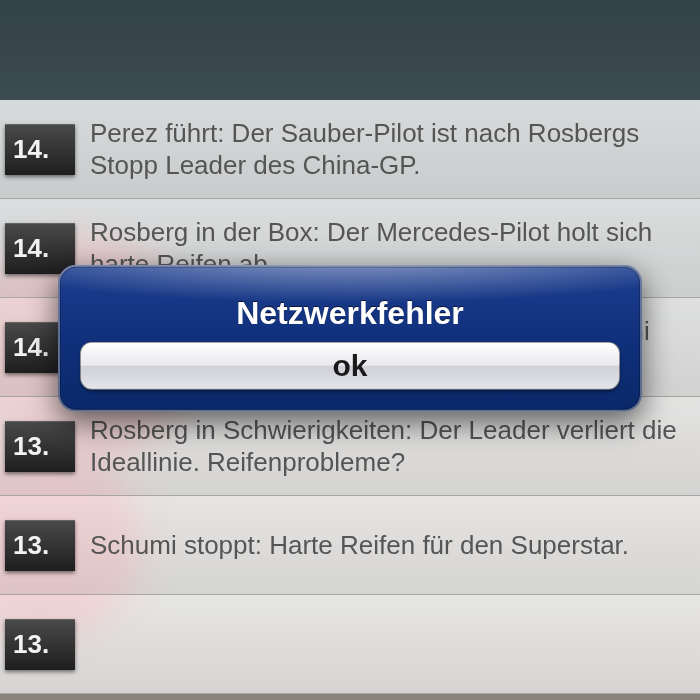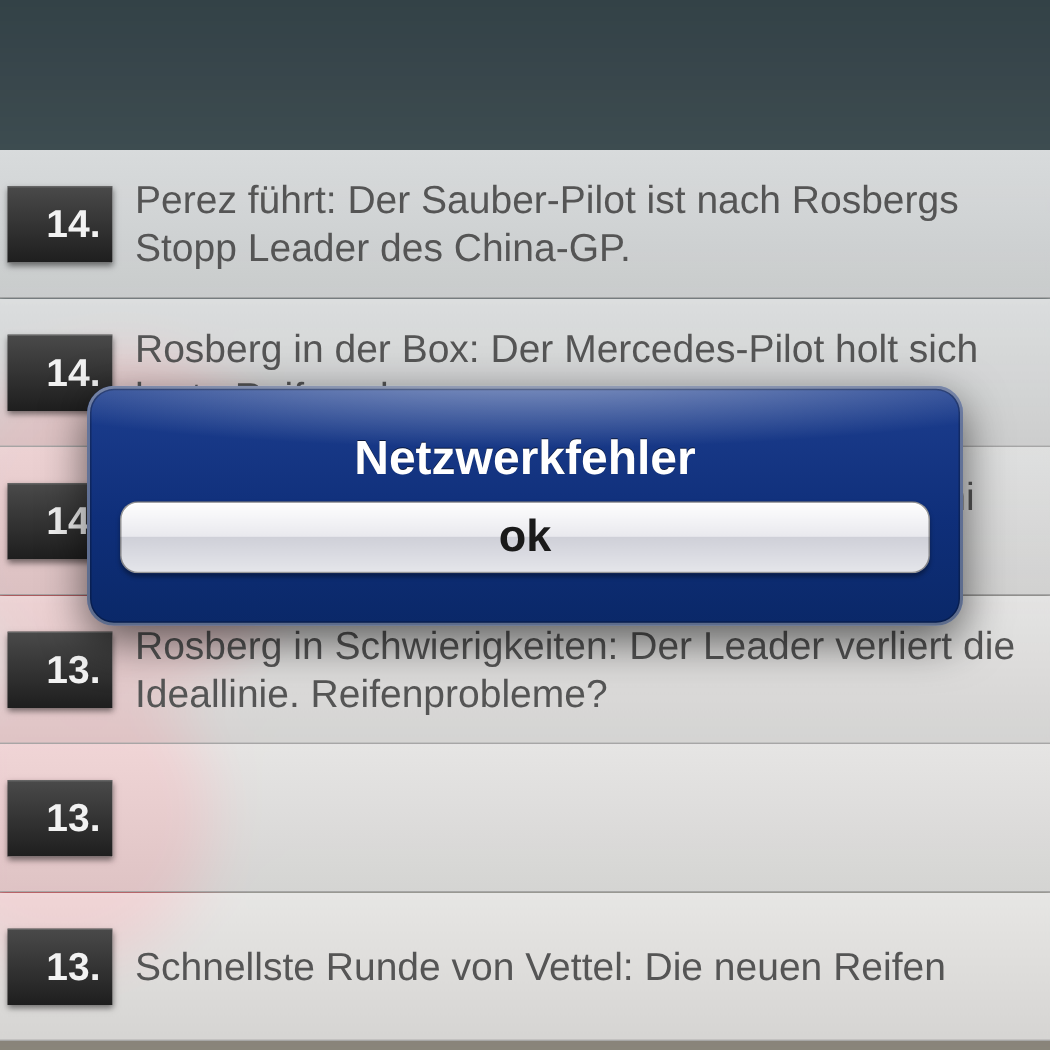--- a/index.html
+++ b/index.html
@@ -24,38 +24,38 @@
     backdrop-filter:blur(2px);
   }
   .lap{
     flex:0 0 80px;display:flex;align-items:center;justify-content:center;
     position:relative;
   }
   .lap-badge{
     min-width:54px;padding:10px 8px;
     background:linear-gradient(#4a4a4a,#1e1e1e);
     color:#f2f2f2;font-size:26px;font-weight:600;
-    border-radius:0;text-align:right;
+    border-radius:0;text-align:left;
     box-shadow:inset 0 1px 0 rgba(255,255,255,.15),0 2px 4px rgba(0,0,0,.5);
   }
   .txt{
     flex:1;padding:14px 18px 14px 10px;
     color:#555;font-size:26px;line-height:1.25;
     display:flex;align-items:center;
   }
   
   .dim{position:absolute;inset:0;}
   .alert{
     position:absolute;left:50%;top:50%;transform:translate(-50%,-58%);
     width:540px;border-radius:18px;
     background:
       radial-gradient(120% 60% at 50% -10%, rgba(255,255,255,.55), rgba(255,255,255,0) 60%),
       linear-gradient(#1d3e8f,#0f2f7a 55%,#0a2868);
     box-shadow:0 10px 30px rgba(0,0,0,.6),inset 0 0 0 2px rgba(255,255,255,.35),inset 0 0 0 3px rgba(0,0,0,.25);
-    padding:26px 22px 35px;
+    padding:26px 22px 22px;
     color:#fff;text-align:center;
   }
   .alert h2{
     margin:4px 0 10px;font-size:32px;font-weight:700;
     text-shadow:0 -1px 0 rgba(0,0,0,.6);
   }
   .alert p{
     margin:0 10px 24px;font-size:26px;line-height:1.35;
     text-shadow:0 -1px 0 rgba(0,0,0,.5);
   }
@@ -95,26 +95,26 @@
   <div class="row">
     <div class="lap">
       <div class="lap-badge">13.</div>
     </div>
     <div class="txt">Rosberg in Schwierigkeiten: Der Leader verliert die Ideallinie. Reifenprobleme?</div>
   </div>
   <div class="row">
     <div class="lap">
       <div class="lap-badge">13.</div>
     </div>
+    <div class="txt">Schumi stoppt: Harte Reifen für den Superstar.</div>
   </div>
   <div class="row">
     <div class="lap">
       <div class="lap-badge">13.</div>
     </div>
-    <div class="txt">Schnellste Runde von Vettel: Die neuen Reifen</div>
   </div>
 </div>
 
 <div class="dim"></div>
 
 <div class="alert">
   <h2>Netzwerkfehler</h2>
   <button>ok</button>
 </div>
 

